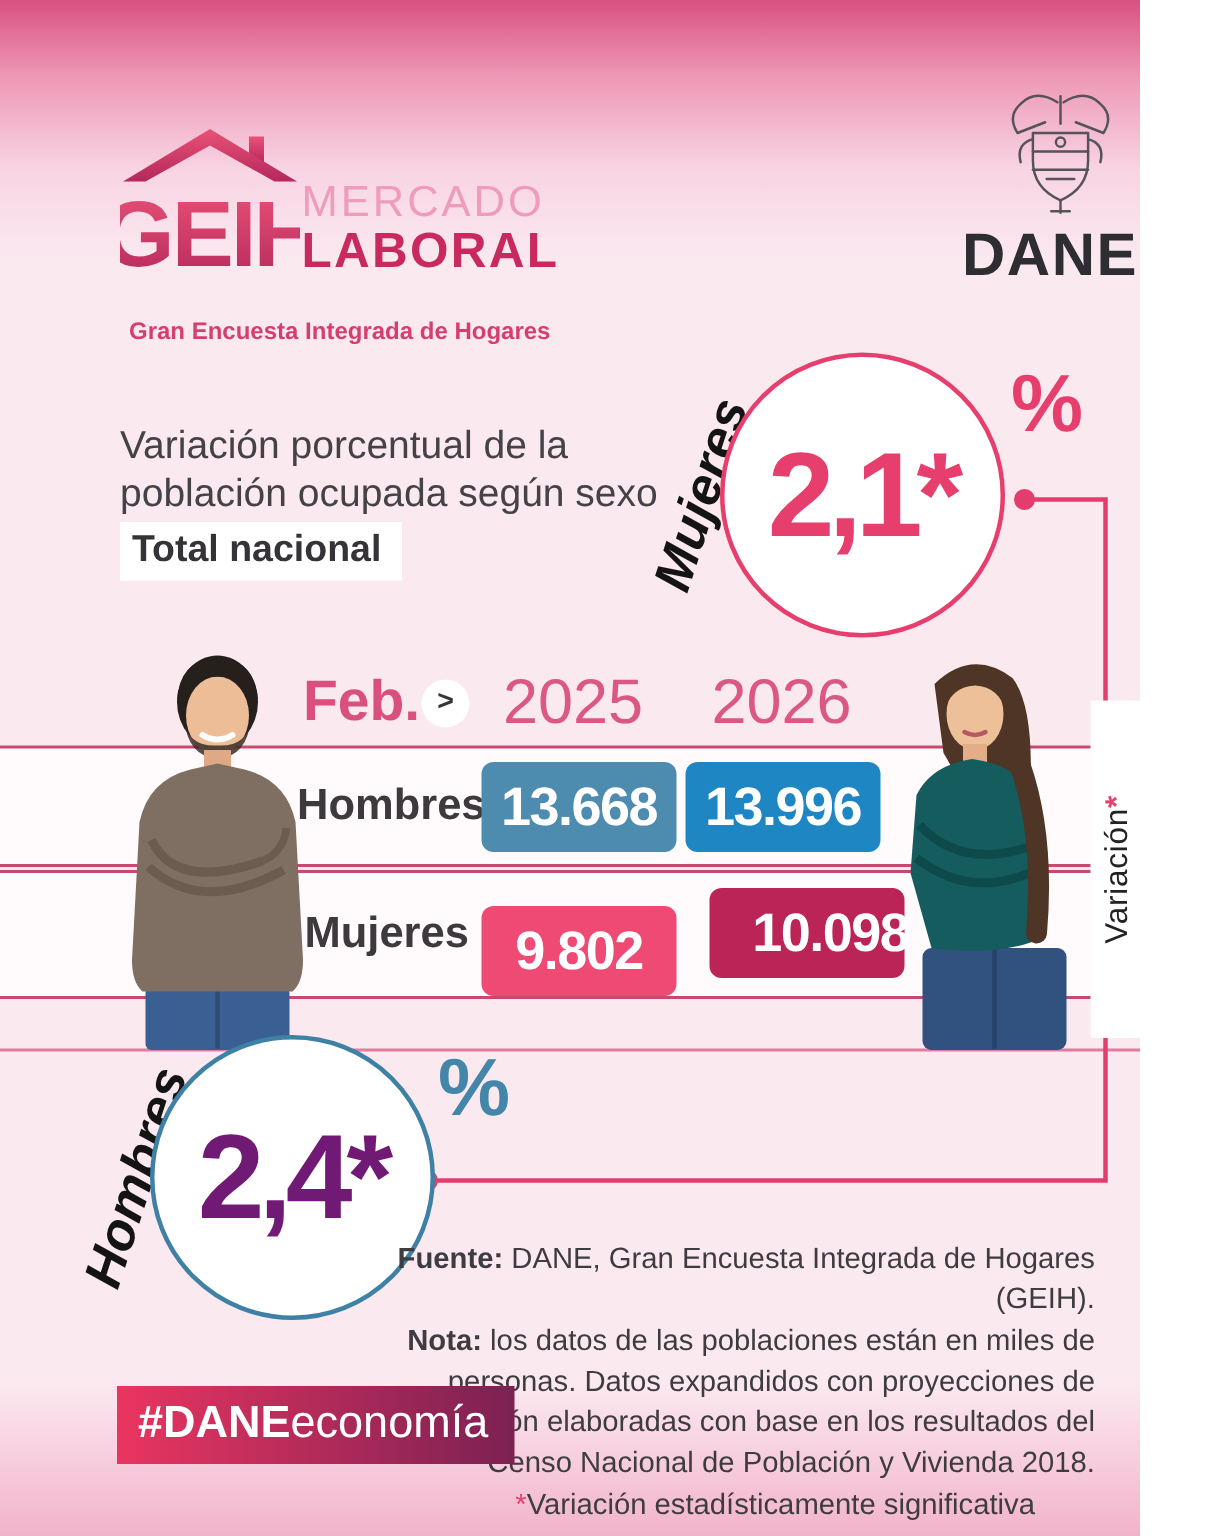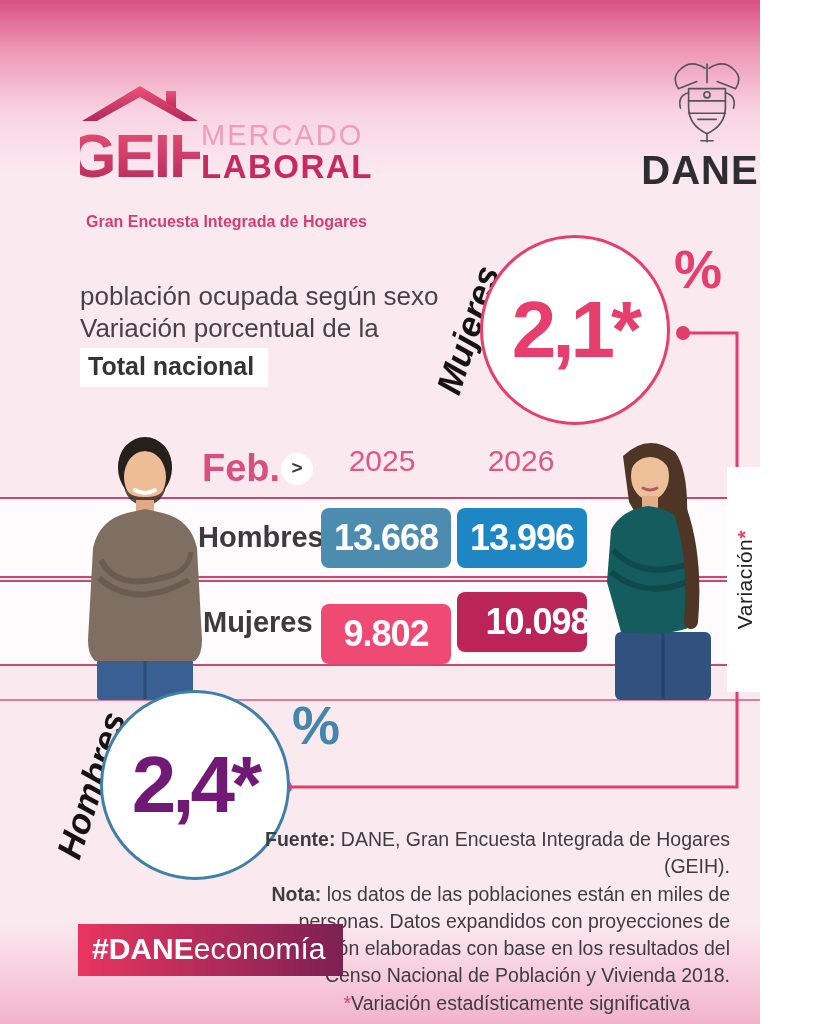--- a/index.html
+++ b/index.html
@@ -39,30 +39,30 @@
   
   .photo { position:absolute; overflow:hidden; z-index:5; }
   .photo-man { left:55px; top:428px; width:165px; height:272px; }
   .photo-woman { left:593px; top:432px; width:152px; height:268px; }
   
   .tbl { z-index:6; position:absolute; }
   .feb { left:202px; top:447px; font-size:38px; font-weight:600; color:#d94f7d; }
   .chev-circle { left:281px; top:453px; width:32px; height:32px; border-radius:50%;
                  background:#fff; display:flex; align-items:center; justify-content:center;
                  font-size:19px; font-weight:800; color:#38353a; padding-bottom:2px; }
-  .year { top:444px; width:94px; text-align:center; font-size:30px; color:#dc5884; }
+  .year { top:444px; width:94px; text-align:center; font-size:42px; color:#dc5884; }
   .year-2025 { left:335px; } .year-2026 { left:474px; }
   .rowlabel { font-weight:800; color:#3c3a3d; font-size:29px; }
   .lbl-hombres { left:198px; top:521px; } .lbl-mujeres { left:203px; top:606px; }
   .valbox { width:130px; height:60px; border-radius:8px; display:flex; align-items:center;
             justify-content:center; color:#fff; font-weight:800; font-size:36px; letter-spacing:-1px; }
   .b-h-25 { left:321px; top:508px; background:#4e8caf; }
   .b-h-26 { left:457px; top:508px; background:#1e86c2; }
   .b-m-25 { left:321px; top:592px; background:#ef4a74;margin-top:12px; }
-  .b-m-26 { left:457px; top:592px; background:#ba2457;padding-left:31px; }
+  .b-m-26 { left:473px; top:592px; background:#ba2457;padding-left:31px; }
   
   .stat-circle { position:absolute; width:190px; height:190px; border-radius:50%; background:#fff;
                  display:flex; align-items:center; justify-content:center; z-index:6; }
   .circle-mujeres { left:480px; top:235px; border:3px solid #e73f6d; }
   .circle-hombres { left:100px; top:690px; border:3px solid #3f81a5; }
   .stat-value { font-size:80px; font-weight:800; letter-spacing:-4px; }
   .circle-mujeres .stat-value { color:#e73f6d; }
   .circle-hombres .stat-value { color:#701a75; }
   .pct { position:absolute; font-size:54px; font-weight:800; z-index:6; }
   .pct-mujeres { left:674px; top:238px; color:#e73f6d; }
@@ -116,22 +116,22 @@
       <path d="M31,60 h18"></path>
       <path d="M22,34 q-11,3 -8,15"></path>
         <path d="M58,34 q11,3 8,15"></path>
       <path d="M40,74 v8"></path>
         <path d="M34,81 h12"></path>
     </g>
   </svg>
   <div class="dane-text">DANE</div>
 
   <div class="title">
+    <div>Variación porcentual de la</div>
     <div>población ocupada según sexo</div>
-    <div>Variación porcentual de la</div>
   </div>
   <div class="total-badge">Total nacional</div>
 
   <div class="row-band band-hombres"></div>
   <div class="row-band band-mujeres"></div>
   <div class="photo-baseline"></div>
 
   <svg class="connector-svg" width="819" height="1024" viewBox="0 0 819 1024">
     <path d="M683,333 H737 V787 H285" stroke="#e23d6c" stroke-width="3" fill="none"></path>
     <circle cx="683" cy="333" r="7" fill="#e23d6c"></circle>

